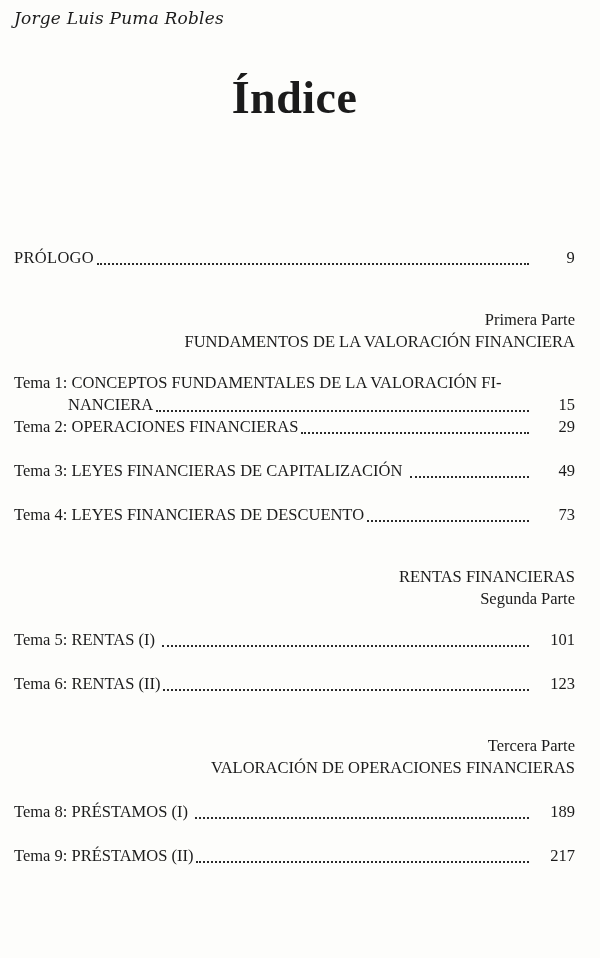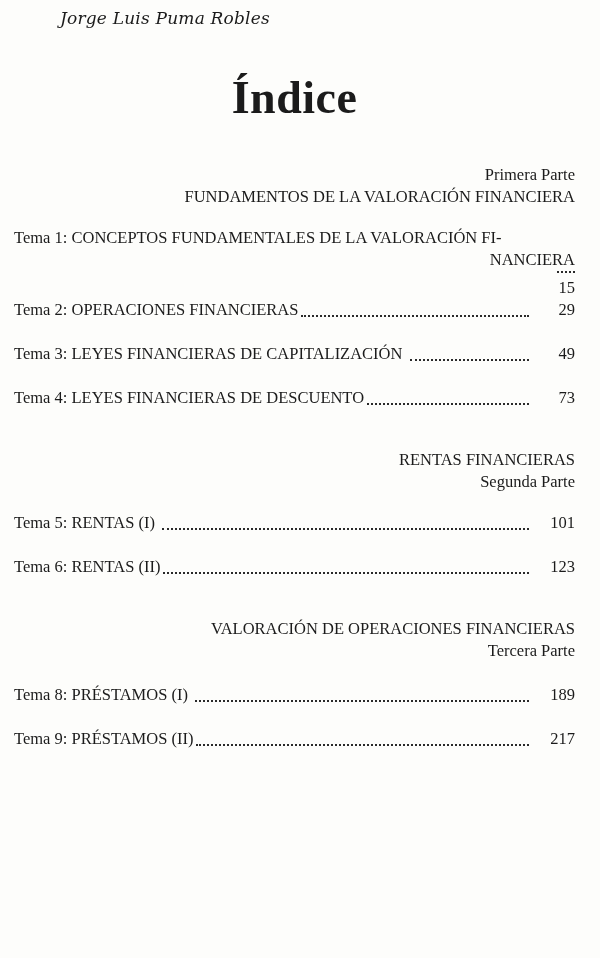--- a/index.html
+++ b/index.html
@@ -13,21 +13,20 @@
     font-family: "Liberation Serif", serif;
     padding: 8px 25px 0 14px;
     overflow: hidden;
   }
   .author {
     font-family: "DejaVu Serif", serif;
     font-style: italic;
     font-size: 17px;
     line-height: 20px;
     letter-spacing: 0.2px;
-    margin-left: 46px;
   }
   .title {
     margin: 45px 0 0 0;
     text-align: center;
     font-size: 46px;
     font-weight: bold;
     line-height: 1.1;
     letter-spacing: 0.5px;
   }
   .toc {
@@ -35,41 +34,48 @@
     line-height: 22px;
   }
   .entry { margin-top: 0; }
   .entry.gap-line { margin-top: 22px; }
   .entry.prologue { margin-top: 123px; letter-spacing: 0.3px; }
   .part { margin-top: 40px; }
   .part-heading { text-align: right; margin-bottom: 19px; }
   .part-heading .part-title-line { display: block; }
   .entry-line { display: block; }
   .row { display: flex; align-items: flex-end; }
-  .row.cont { padding-left: 54px; flex-direction: column; }
+  .row.cont { padding-left: 54px; }
   .row-text { flex: 0 0 auto; white-space: pre; }
   .leader {
     flex: 1 1 auto;
     min-width: 18px;
     border-bottom: 2px dotted #2a2a2a;
     margin: 0 0 4px 3px;
   }
   .pagenum {
     flex: 0 0 auto;
     width: 46px;
     text-align: right;
   }
 </style>
 </head>
 <body>
 
 <div class="sheet">
   <div class="author">Jorge Luis Puma Robles</div>
   <h1 class="title">Índice</h1>
   <div class="toc">
+      <div class="entry prologue">
+        <div class="row">
+          <span class="row-text">PRÓLOGO</span>
+          <span class="leader"></span>
+          <span class="pagenum">9</span>
+        </div>
+      </div>
       <div class="part">
         <div class="part-heading">
           <span class="part-title-line">Primera Parte</span>
           <span class="part-title-line">FUNDAMENTOS DE LA VALORACIÓN FINANCIERA</span>
         </div>
         <div class="entry">
           <span class="entry-line">Tema 1: CONCEPTOS FUNDAMENTALES DE LA VALORACIÓN FI-</span>
           <div class="row cont">
             <span class="row-text">NANCIERA</span>
             <span class="leader"></span>
@@ -113,22 +119,22 @@
         <div class="entry gap-line">
           <div class="row">
             <span class="row-text">Tema 6: RENTAS (II)</span>
             <span class="leader"></span>
             <span class="pagenum">123</span>
           </div>
         </div>
       </div>
       <div class="part">
         <div class="part-heading">
+          <span class="part-title-line">Tercera Parte</span>
           <span class="part-title-line">VALORACIÓN DE OPERACIONES FINANCIERAS</span>
-          <span class="part-title-line">Tercera Parte</span>
         </div>
         <div class="entry gap-line">
           <div class="row">
             <span class="row-text">Tema 8: PRÉSTAMOS (I) </span>
             <span class="leader"></span>
             <span class="pagenum">189</span>
           </div>
         </div>
         <div class="entry gap-line">
           <div class="row">

